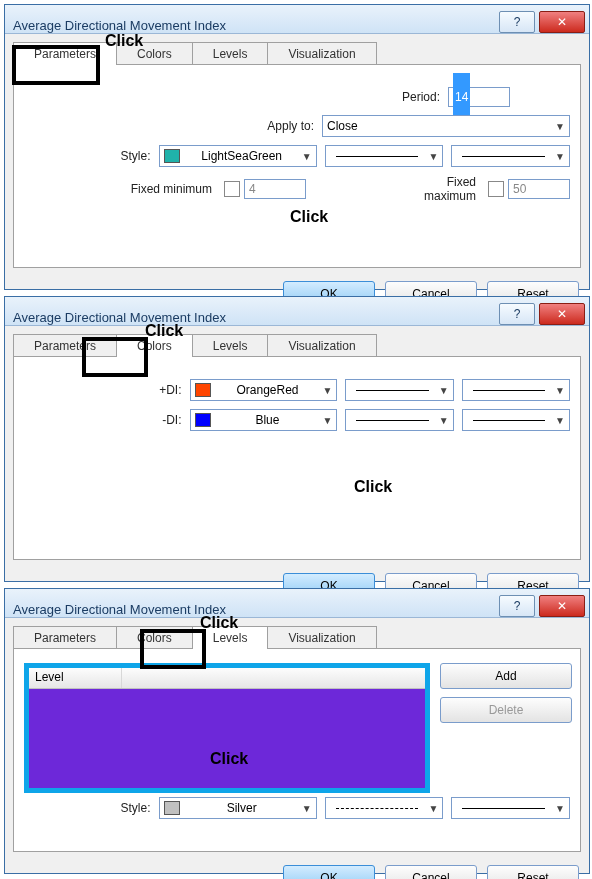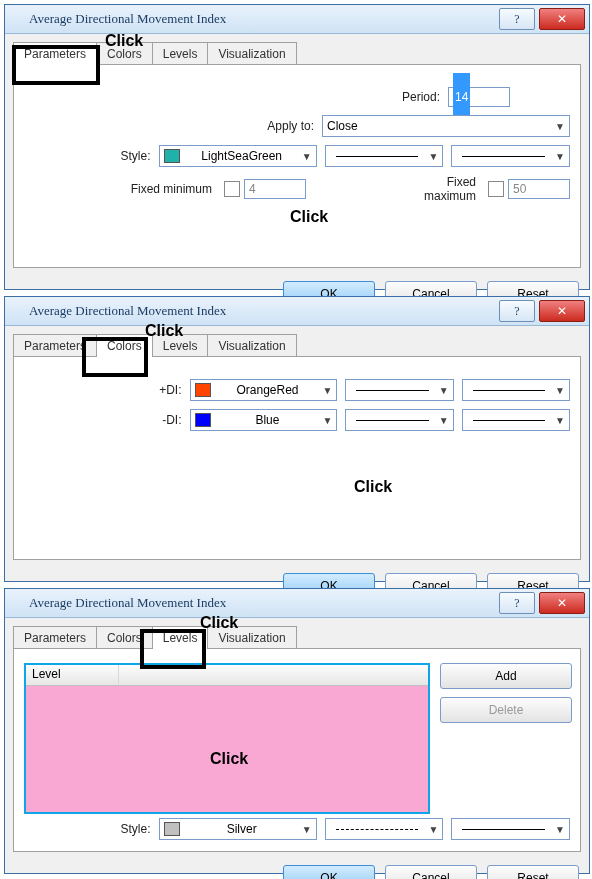--- a/index.html
+++ b/index.html
@@ -14,25 +14,24 @@
 .dlg {
   border: 1px solid #3a6ea5;
   background: #f0f0f0;
   position: relative;
 }
 .titlebar {
   height: 28px;
   background: linear-gradient(#e9f2fb,#cfe3f6);
   border-bottom: 1px solid #9bb7d6;
   display: flex;
-  align-items: center;
-  padding-left: 24px;
+  align-items: flex-end;
+  padding-left: 8px;
   color: #1b3c63;
   font-size: 13px;
-  font-family: Liberation Serif, serif;
 }
 .titlebar .spacer { flex: 1; }
 .titlebtn {
   width: 34px; height: 20px; margin-right: 4px;
   border: 1px solid #6d8fb3;
   border-radius: 2px;
   display: flex; align-items: center; justify-content: center;
   font-size: 12px;
   background: linear-gradient(#f6fbff,#d7e6f6);
 }
@@ -40,21 +39,21 @@
   background: linear-gradient(#f08080,#cc2a1e);
   color: #fff;
   border-color: #8a1e14;
   width: 44px;
 }
 .tabs {
   display: flex;
   margin: 8px 8px 0 8px;
 }
 .tab {
-  padding: 4px 10px;
+  padding: 4px 20px;
   border: 1px solid #a0a0a0;
   border-bottom: none;
   background: #f0f0f0;
   margin-right: -1px;
   color: #333;
 }
 .tab.active { background: #fff; position: relative; z-index: 3; }
 .panel {
   margin: 0 8px 6px 8px;
   background: #fff;
@@ -108,21 +107,21 @@
   border:4px solid #000;
   pointer-events:none;
   z-index:10;
 }
 .annot { position:absolute; font-weight:bold; font-size:16px; color:#000; z-index:12; pointer-events:none; }
 svg.annsvg {
   position:absolute; left:0; top:0; width:592px; pointer-events:none;
 }
 
 
-.lvtable { border:2px solid #0ea5e9; background:#f9a8d4; height:151px; box-sizing:border-box; }
+.lvtable { border:5px solid #0ea5e9; background:#6d28d9; height:130px; box-sizing:border-box; }
 .lvhdr { display:flex; background:linear-gradient(#fdfdfd,#e6e6e6); border-bottom:1px solid #c0c0c0; font-size:12px; height:20px; }
 .lvhdr div { padding:2px 6px; border-right:1px solid #d8d8d8; }
 </style>
 </head>
 <body>
 
 <div class="stage" style="height:879px;">
 
 <div class="dlg" id="d1" style="position:absolute; left:4px; top:4px; width:584px; height:284px;">
   <div class="titlebar">

